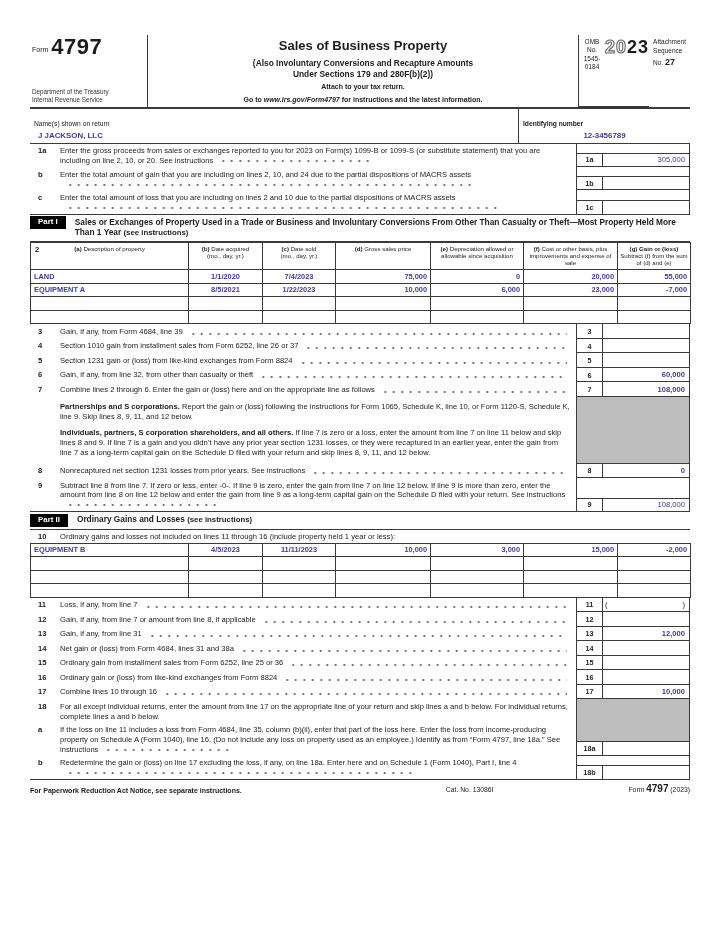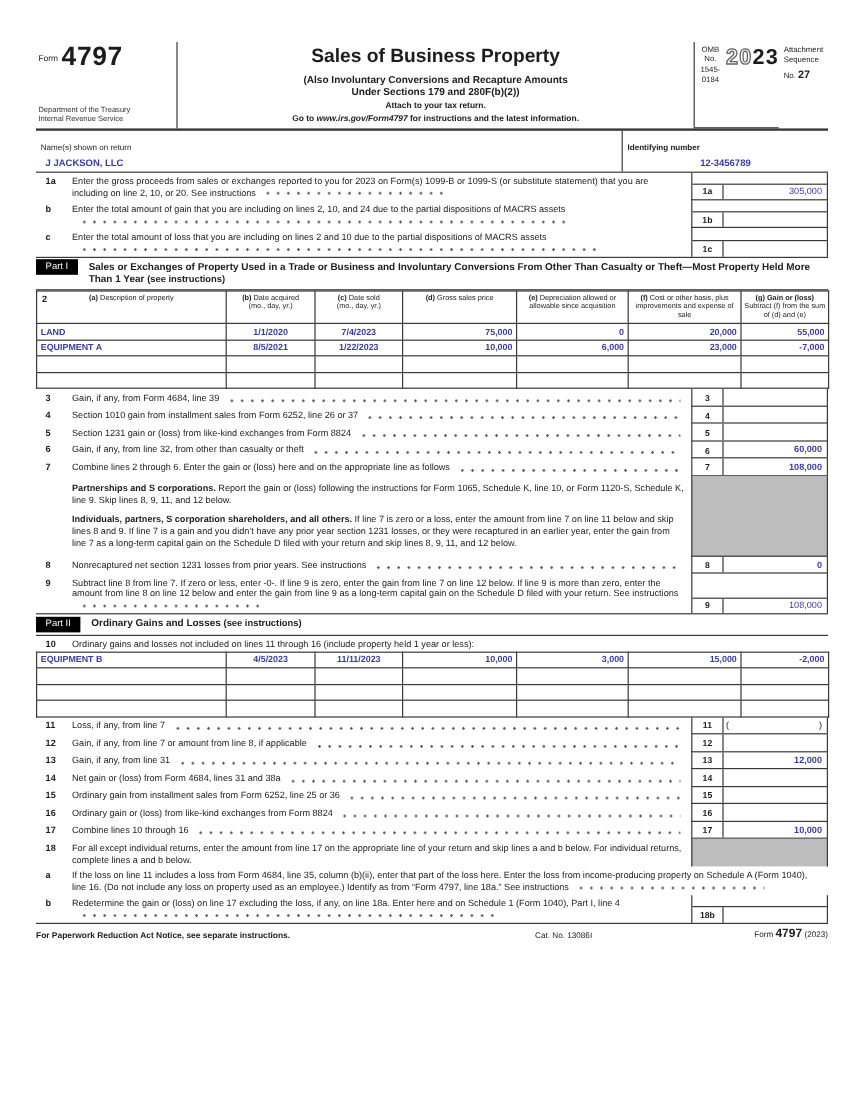--- a/index.html
+++ b/index.html
@@ -14,21 +14,21 @@
   .form-area{position:absolute;left:30px;top:35px;width:660px;font-size:7.6px;line-height:1.3}
 
   
   .hdr{display:flex;border-bottom:2px solid var(--line);height:74px}
   .hdr-left{width:118px;border-right:1px solid var(--line);display:flex;flex-direction:column;justify-content:space-between;padding:2px 4px 3px 2px}
   .formline{display:flex;align-items:flex-end;gap:3px}
   .form-word{font-size:7px;padding-bottom:3px}
   .form-num{font-size:22px;font-weight:bold;letter-spacing:.5px;line-height:.9}
   .dept{font-size:6.3px;color:#333;line-height:1.3}
   .hdr-center{flex:1;text-align:center;padding:3px 8px 3px;display:flex;flex-direction:column;justify-content:space-between}
-  .title{font-size:16px;font-weight:bold}
+  .title{font-size:13px;font-weight:bold}
   .subtitle{font-size:8.4px;font-weight:bold;line-height:1.2}
   .attach{font-size:7px;font-weight:bold}
   .goto{font-size:7px;font-weight:bold}
   .goto .url{font-style:italic}
   .hdr-right{width:112px;border-left:1px solid var(--line);display:flex;flex-direction:row}
   .omb{font-size:6.5px;text-align:center;padding:3px 2px;border-bottom:1px solid var(--line)}
   .year{text-align:center;font-size:18px;font-weight:bold;padding:1px 0 2px;border-bottom:1px solid var(--line);letter-spacing:1px}
   .year .outline{color:#fff;-webkit-text-stroke:1.1px #666}
   .attseq{font-size:6.5px;padding:3px 4px;line-height:1.35}
   .attseq .seqno{font-size:9px;font-weight:bold}
@@ -65,21 +65,21 @@
   .rspacer{flex:1 1 auto}
   .rspacer.gray{background:var(--shade)}
   .rboxrow{display:flex;border-top:1px solid var(--line);height:13.5px}
   .rboxrow .lbox{flex:0 0 26px;border-right:1px solid var(--line);display:flex;align-items:flex-end;justify-content:center;font-weight:bold;font-size:7.2px;padding-bottom:1.5px}
   .rboxrow .lval{flex:1;display:flex;align-items:flex-end;justify-content:flex-end;padding:0 4px 1.5px 2px;font-weight:normal;color:var(--entry)}
   .rcol.grayfull{background:var(--shade)}
   .lval.parens{justify-content:space-between;color:var(--ink);font-weight:normal}
 
   
   .partbar{display:flex;align-items:flex-start;border-top:1px solid var(--line);border-bottom:1px solid var(--line);padding:1.5px 0 2px}
-  .pbadge{background:#000;color:#fff;font-weight:normal;font-size:7.9px;padding:1px 8px 2px;margin-right:9px;flex:0 0 auto}
+  .pbadge{background:#000;color:#fff;font-weight:bold;font-size:7.9px;padding:1px 8px 2px;margin-right:9px;flex:0 0 auto}
   .ptitle{font-weight:bold;font-size:8.3px;line-height:1.3;flex:1;padding-top:.5px}
   .ptitle .note{font-weight:bold;font-size:7.8px}
 
   
   table.ptable{width:100%;border-collapse:collapse;table-layout:fixed}
   .ptable th{border:1px solid var(--line);font-size:6.1px;font-weight:normal;line-height:1.2;padding:2px 2px 3px;vertical-align:top;text-align:center;position:relative}
   .ptable th .htag{font-weight:bold}
   .ptable th.colg .hlabel{font-weight:bold}
   .ptable th .hsub{display:block}
   .t2no{position:absolute;left:4px;top:2px;font-weight:bold;font-size:7.6px;color:var(--ink)}
@@ -489,20 +489,27 @@
     </div>
 
     <div class="lrow">
       <div class="lno">18</div>
       <div class="ltxt block">For all except individual returns, enter the amount from line 17 on the appropriate line of your return and skip lines a and b below. For individual returns, complete lines a and b below.</div>
       <div class="rcol grayfull nobb"></div>
     </div>
     <div class="lrow">
       <div class="lno">a</div>
       <div class="ltxt block"><span class="t">If the loss on line 11 includes a loss from Form 4684, line 35, column (b)(ii), enter that part of the loss here. Enter the loss from income-producing property on Schedule A (Form 1040), line 16. (Do not include any loss on property used as an employee.) Identify as from “Form 4797, line 18a.” See instructions</span><span class="dotsi w25"></span></div>
+      <div class="rcol col">
+        <div class="rspacer gray"></div>
+        <div class="rboxrow">
+          <div class="lbox">18a</div>
+          <div class="lval"></div>
+        </div>
+      </div>
     </div>
     <div class="lrow">
       <div class="lno">b</div>
       <div class="ltxt block"><span class="t">Redetermine the gain or (loss) on line 17 excluding the loss, if any, on line 18a. Enter here and on Schedule 1 (Form 1040), Part I, line 4</span><span class="dotsi w68"></span></div>
       <div class="rcol col nobb">
         <div class="rspacer"></div>
         <div class="rboxrow">
           <div class="lbox">18b</div>
           <div class="lval"></div>
         </div>

